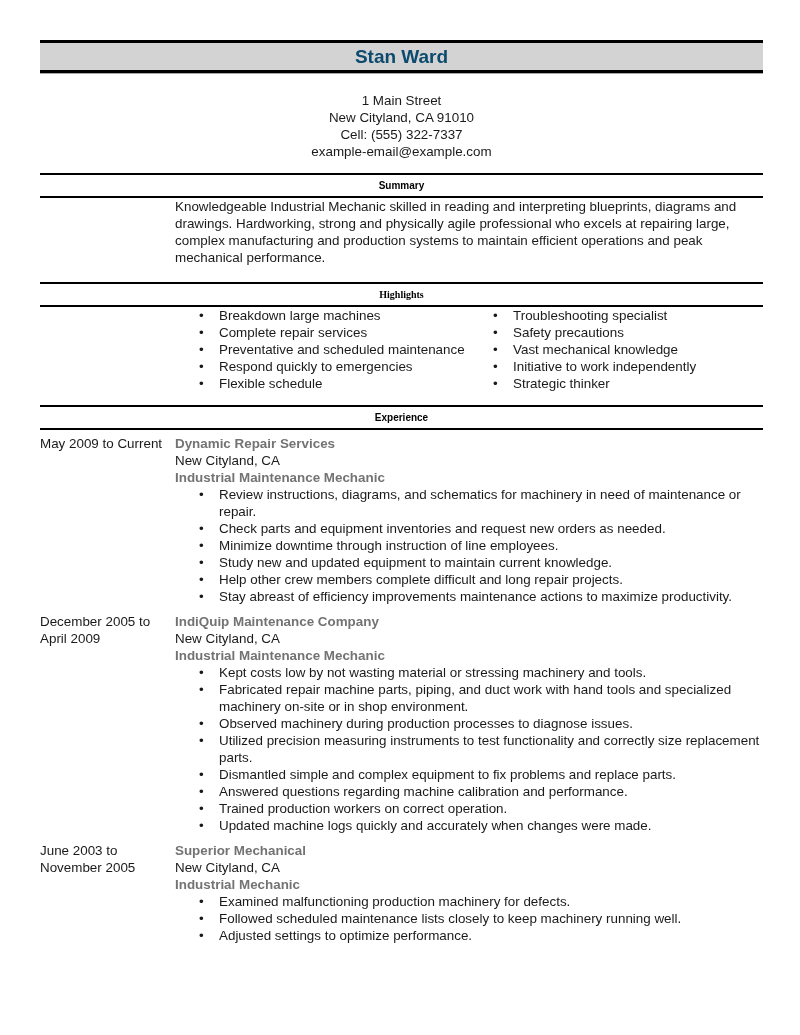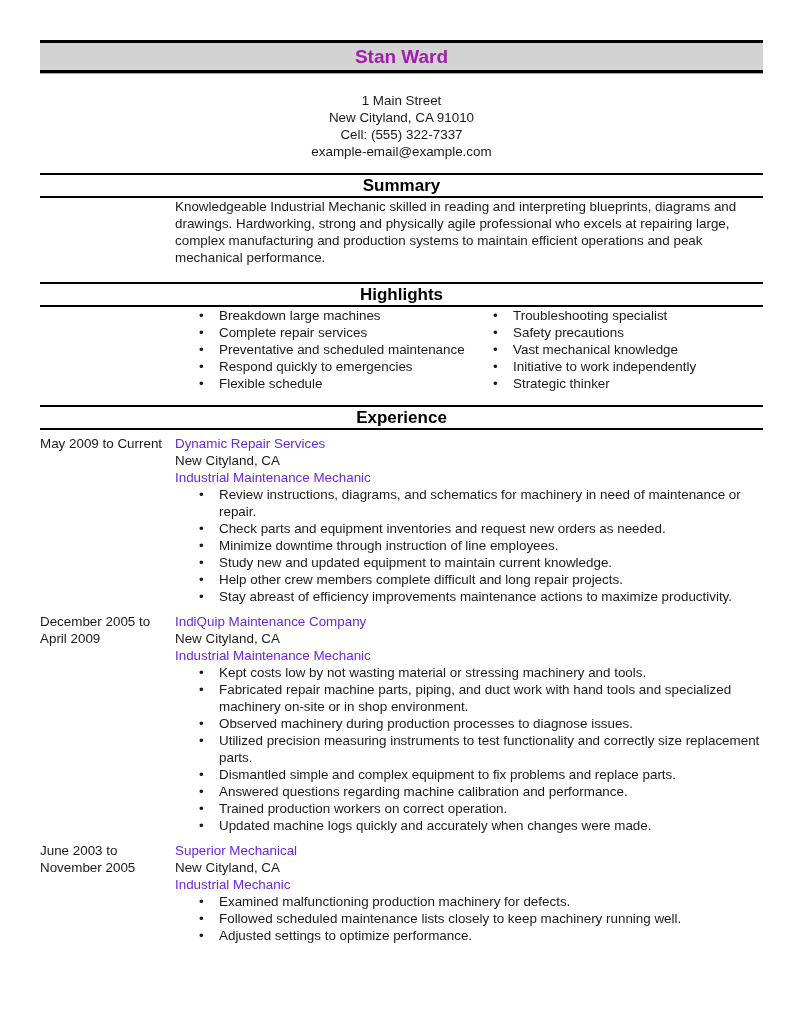--- a/index.html
+++ b/index.html
@@ -26,41 +26,41 @@
   
   .name-bar {
     border-top: 3px solid #000;
     border-bottom: 3px solid #000;
     background: #d3d3d3;
     box-shadow: 0 1px 0 #a6a6a6;
     text-align: center;
     font-size: 19px;
     font-weight: bold;
     padding: 5px 17px;
-    color: #a21caf;
+    color: #0c4a6e;
   }
 
   
   .contact {
     text-align: center;
     margin: 19px 0 13px 0;
   }
   .contact div { min-height: 17px; }
 
   
   .section-head {
     border-top: 2px solid #000;
     border-bottom: 2px solid #000;
     text-align: center;
     font-weight: bold;
-    font-size: 17px;
+    font-size: 10px;
     padding: 2px 0;
     color: #000;
   }
-  .mt-highlights { margin-top: 16px; }
+  .mt-highlights { margin-top: 16px; font-family: Liberation Serif, serif; }
   .mt-experience { margin-top: 13px; }
 
   
   .summary-text {
     margin: 0 10px 0 135px;
   }
 
   
   ul.bullets {
     list-style: none;
@@ -92,21 +92,21 @@
   .job {
     display: flex;
     margin-bottom: 8px;
   }
   .job-dates {
     width: 135px;
     flex: 0 0 135px;
   }
   .job-dates div { min-height: 0; }
   .job-info { flex: 1; }
-  .job-company, .job-position { font-weight: normal; color: #6d28d9; }
+  .job-company, .job-position { font-weight: bold; color: #737373; }
 </style>
 </head>
 <body>
 
 <div class="page">
 
   <div class="name-bar">
     <span>Stan Ward</span>
   </div>
 

